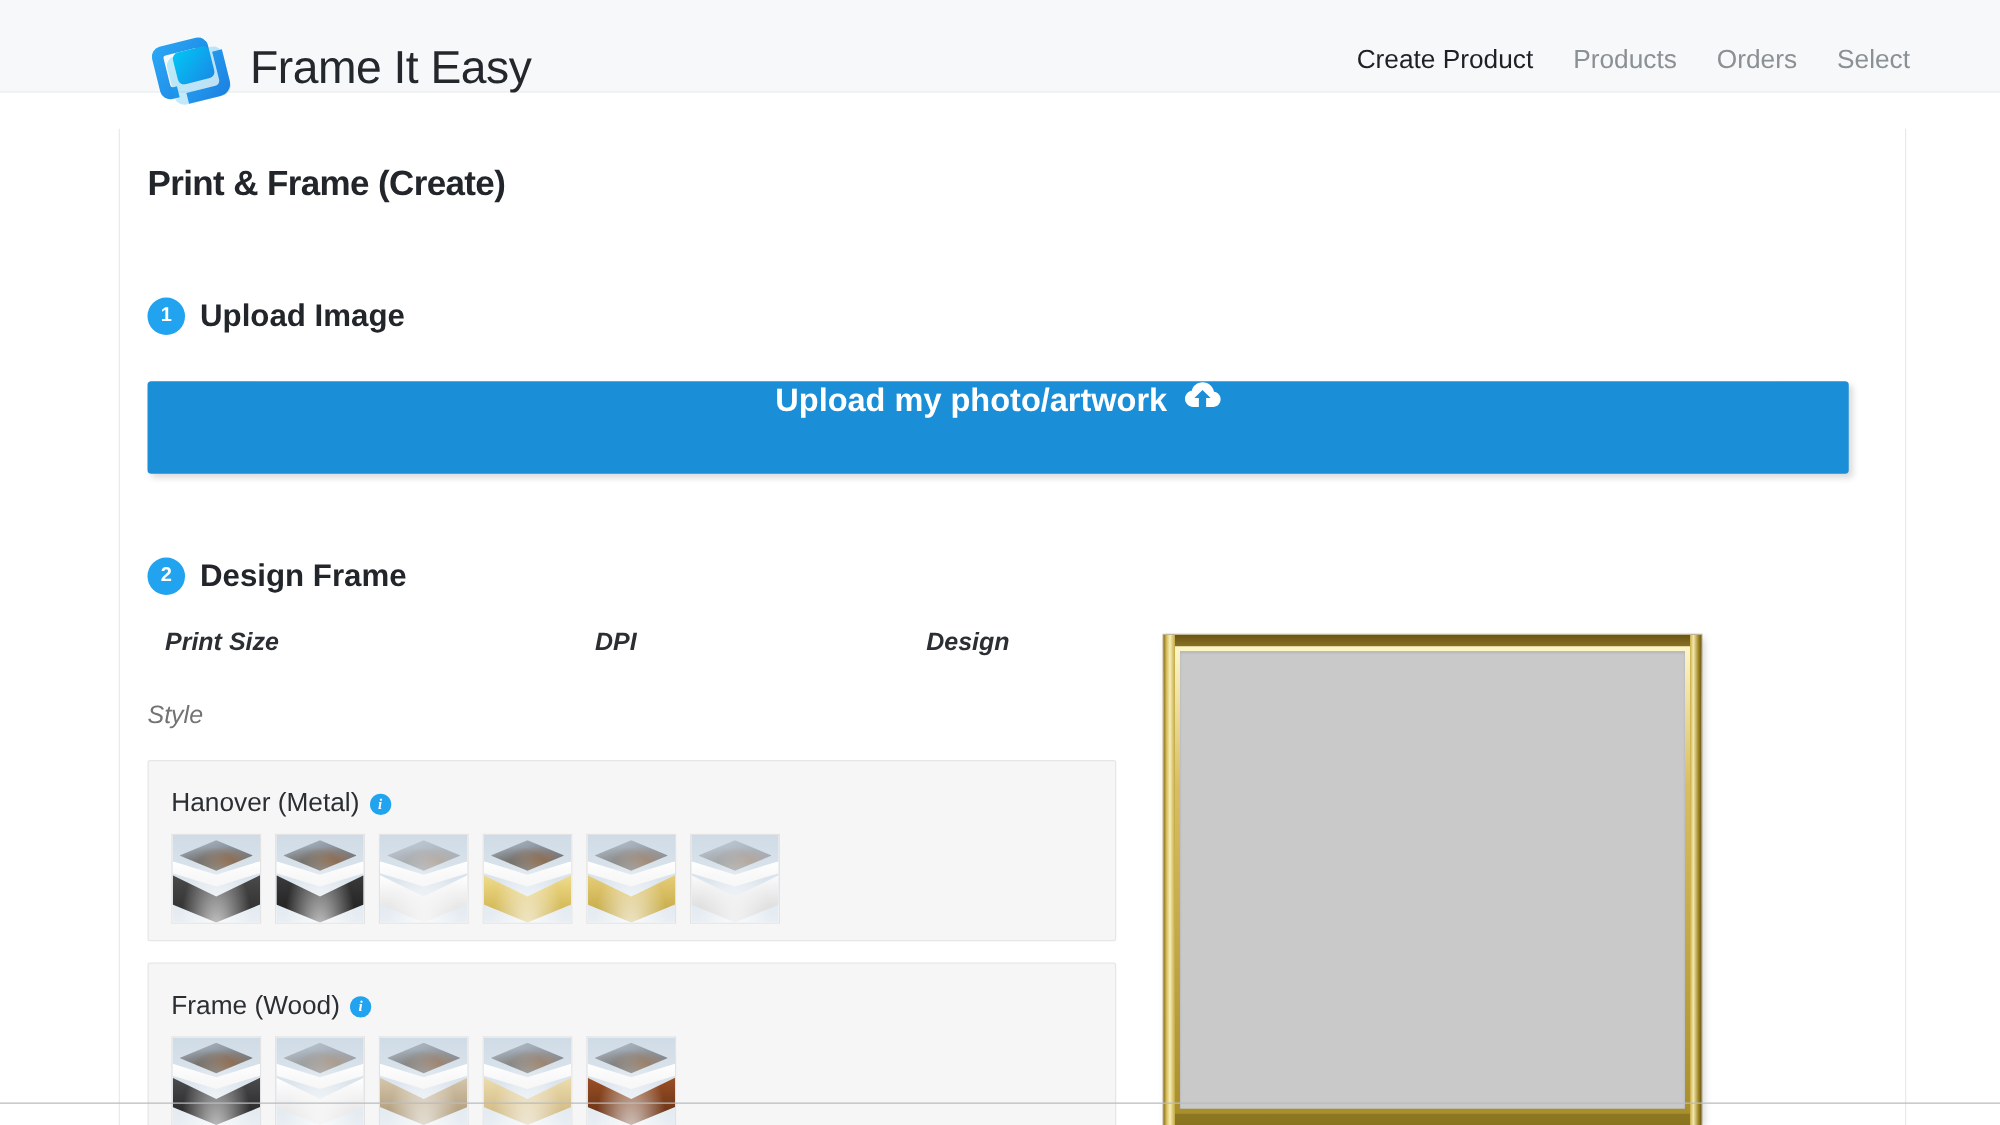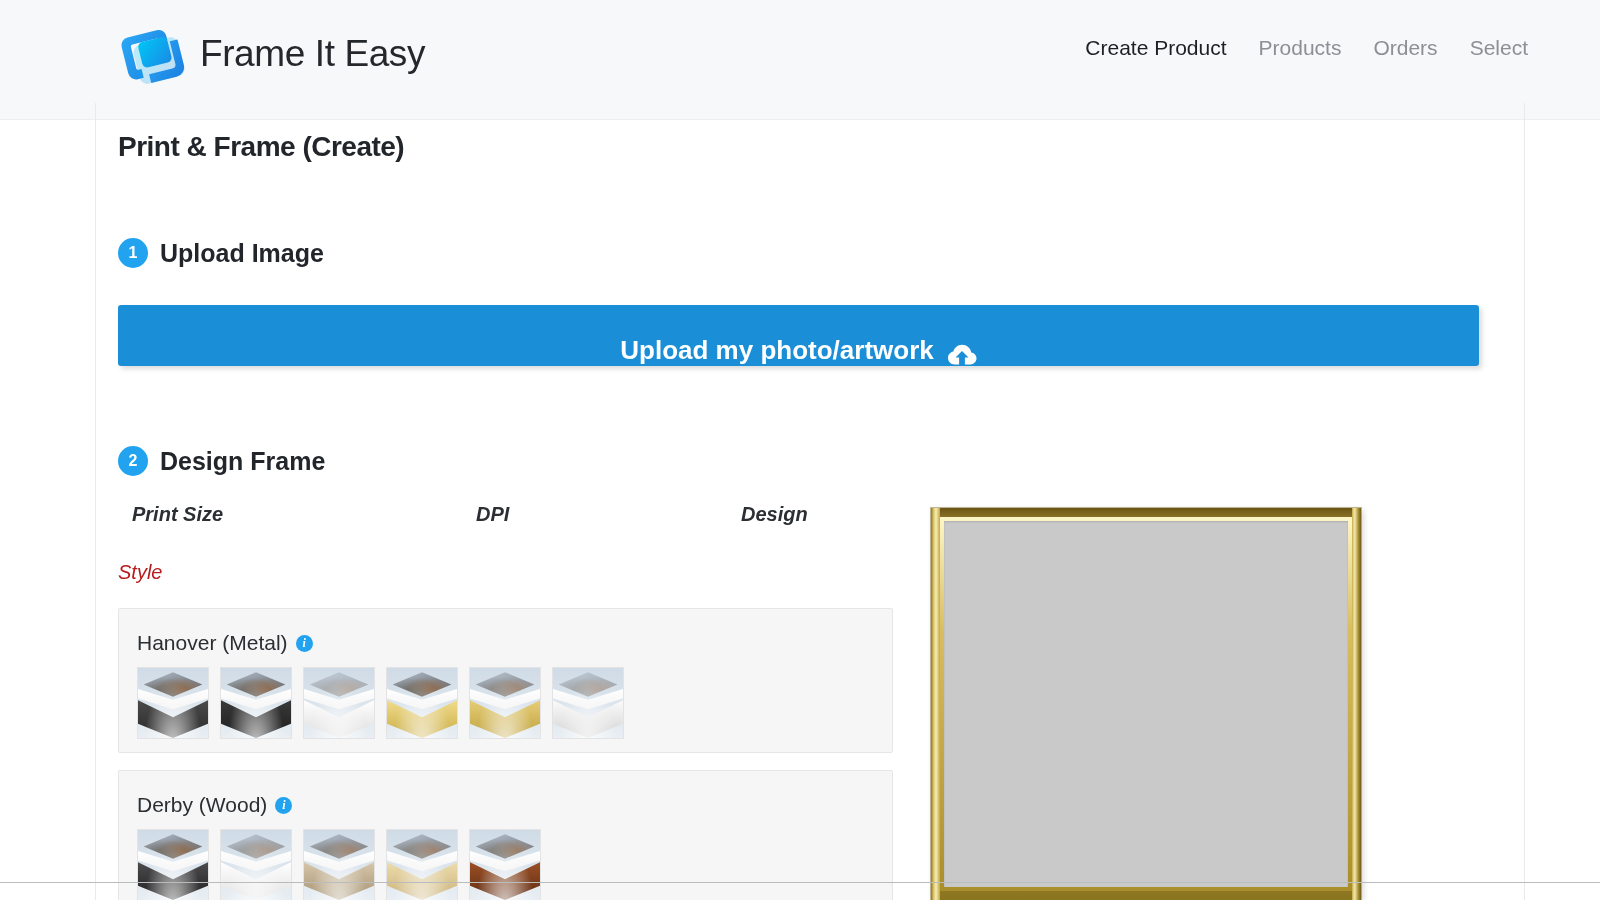--- a/index.html
+++ b/index.html
@@ -11,21 +11,21 @@
   }
   .page {
     position: relative;
     width: 1600px; height: 900px;
     background: #ffffff;
   }
 
   
   .header {
     position: absolute; top: 0; left: 0;
-    width: 1600px; height: 120px;
+    width: 1600px; height: 74px;
     background: #f7f8f9;
     border-bottom: 1px solid #eceef0;
   }
   .brand {
     position: absolute; left: 118px; top: 22px;
     display: flex; align-items: center; gap: 14px;
   }
   .logo-mark { width: 68px; height: 62px; display: block; }
   .brand-name {
     font-size: 37px; font-weight: 400; color: #24282c;
@@ -64,25 +64,25 @@
     background: #22a3ef; color: #ffffff;
     font-size: 16px; font-weight: bold;
     display: flex; align-items: center; justify-content: center;
     flex: 0 0 auto;
   }
   .step-label { font-size: 25px; font-weight: bold; color: #22262b; white-space: nowrap; }
 
   
   .upload-btn {
     position: absolute; left: 22px; top: 202px;
-    width: 1361px; height: 61px;
+    width: 1361px; height: 74px;
     background: #1a8fd8; border: none; border-radius: 3px;
     color: #ffffff; font-size: 26px; font-weight: bold;
     font-family: inherit;
-    display: flex; align-items: flex-end; justify-content: center; gap: 13px;
+    display: flex; align-items: flex-start; justify-content: center; gap: 13px;
     cursor: pointer;
     box-shadow: 3px 3px 5px rgba(0,0,0,0.14);
   }
   .cloud-icon { width: 30px; height: 22px; display: block; }
 
   .policy {
     position: absolute; left: 22px; top: 278px; width: 1361px;
     text-align: center; font-size: 21px; color: #2b2f33;
   }
   .policy a { color: #1a7fd4; text-decoration: none; cursor: pointer; }
@@ -91,21 +91,21 @@
   .col-labels { position: absolute; left: 22px; top: 400px; width: 800px; height: 26px; font-weight: bold; }
   .col-label {
     position: absolute; top: 0;
     font-size: 20px; font-style: italic; color: #2b2f33; white-space: nowrap;
   }
   .col-print { left: 14px; }
   .col-dpi   { left: 358px; }
   .col-sel   { left: 623px; }
   .style-label {
     position: absolute; left: 22px; top: 458px;
-    font-size: 20px; font-style: italic; color: #b91c1c;
+    font-size: 20px; font-style: italic; color: #737373;
   }
 
   
   .style-card {
     position: absolute; left: 22px; width: 775px;
     background: #f6f6f6; border: 1px solid #e6e6e6; border-radius: 2px;
     padding: 22px 14px 0 18px;
   }
   .style-card-1 { top: 505px; height: 145px; }
   .style-card-2 { top: 667px; height: 145px; }
@@ -298,21 +298,21 @@
           <div class="sw-art" style="opacity:.5;"></div>
           <div class="sw-mat"></div>
           <div class="sw-moulding" style="background:linear-gradient(180deg,#fbfbfb,#d2d2d2);"></div>
           <div class="sw-glow"></div>
         </div>
       </div>
     </div>
 
     <div class="style-card style-card-2">
       <div class="style-name">
-        <span>Derby (Wood)</span>
+        <span>Frame (Wood)</span>
         <span class="info-icon">i</span>
       </div>
       <div class="swatch-row">
         <div class="swatch">
           <div class="sw-sky"></div>
           <div class="sw-art"></div>
           <div class="sw-mat"></div>
           <div class="sw-moulding" style="background:linear-gradient(180deg,#4c4c4e,#1e1e1f);"></div>
           <div class="sw-glow"></div>
         </div>

